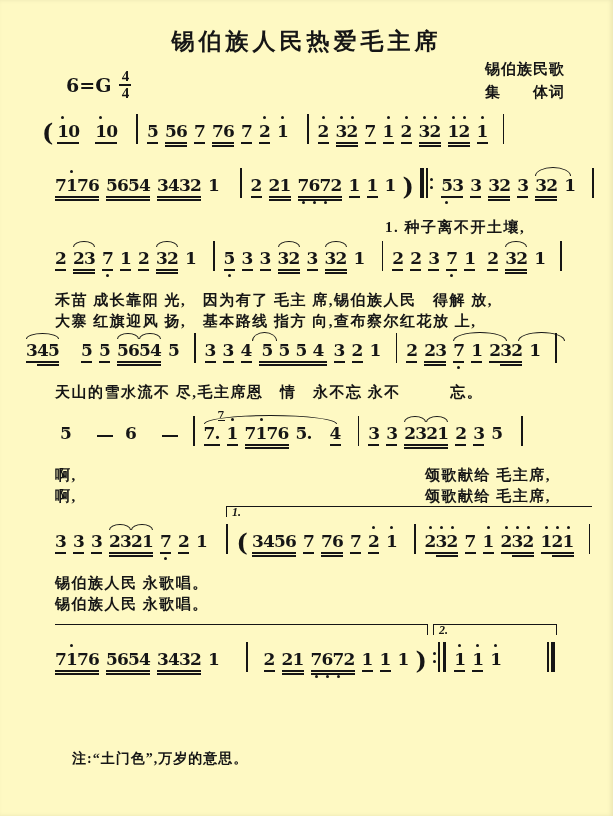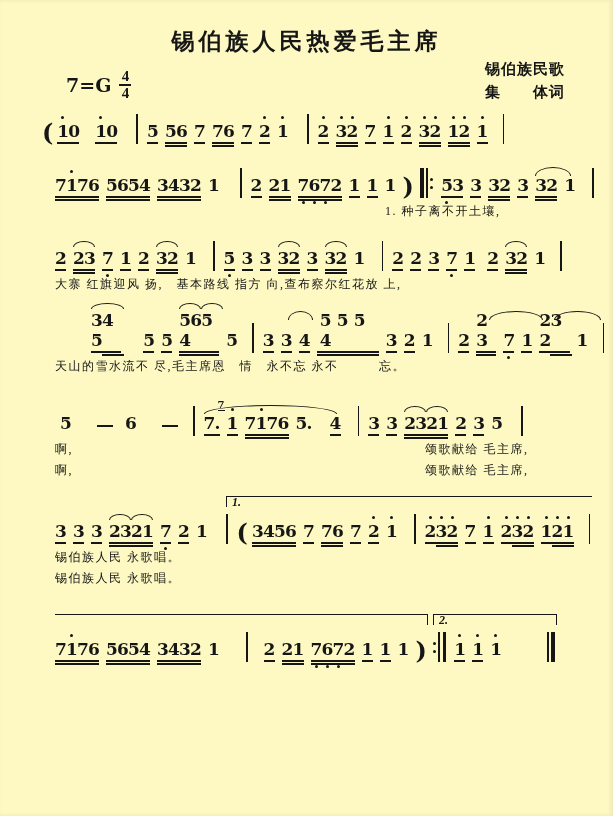--- a/index.html
+++ b/index.html
@@ -37,36 +37,36 @@
   .rgrp{display:flex;align-items:center;gap:2.5px;margin:0 8px 4px 2px;}
   .bthick{width:3.6px;height:30px;background:#161616;}
   .bthin{width:1.6px;height:30px;background:#161616;}
   .rdots{display:flex;flex-direction:column;gap:5px;}
   .rdots i{width:3px;height:3px;border-radius:50%;background:#161616;}
   .volta{position:absolute;top:-16px;height:10px;border-top:1.6px solid #161616;}
   .volta.tl{border-left:1.6px solid #161616;}
   .volta.tr{border-right:1.6px solid #161616;}
   .vlabel{position:absolute;left:5px;top:-2px;font-size:12px;font-weight:bold;font-style:italic;}
   .lyrow{position:relative;height:21px;}
-  .lyr{position:absolute;top:1px;font-size:12px;font-weight:normal;letter-spacing:1.5px;white-space:pre;}
+  .lyr{position:absolute;top:16px;font-size:15px;font-weight:bold;letter-spacing:1.5px;white-space:pre;}
   .footnote{position:absolute;left:72px;top:750px;font-size:14px;font-weight:bold;letter-spacing:1px;}
 </style>
 </head>
 <body>
 
 <div class="page">
   <h1 class="title">锡伯族人民热爱毛主席</h1>
 
   <div class="credits">
     <div>锡伯族民歌</div>
     <div>集　　体词</div>
   </div>
 
   <div class="keysig">
-    <span class="keyname">7=G</span>
+    <span class="keyname">6=G</span>
     <span class="ts">
       <span>4</span>
       <span class="tsbar"></span>
       <span>4</span>
     </span>
   </div>
 
   <div id="score">
       <div class="line" style="margin-top: 0px;">
         <div class="notes" style="padding-left: 42px;">
@@ -150,25 +150,28 @@
           <span class="tok"><span class="ch">2</span><i class="ul l1"></i></span>
           <span class="tok"><span class="ch">3</span><i class="ul l1"></i></span>
           <span class="tok"><span class="ch">7<i class="dl"></i></span><i class="ul l1"></i></span>
           <span class="tok" style="margin-right: 12px;"><span class="ch">1</span><i class="ul l1"></i></span>
           <span class="tok"><span class="ch">2</span><i class="ul l1"></i></span>
           <span class="tok"><span class="tsl" style="left: 0px; width: 20px;"></span><span class="ch">3</span><span class="ch">2</span><i class="ul l1"></i><i class="ul l2"></i></span>
           <span class="tok" style="margin-right: 12px;"><span class="ch">1</span></span>
           <i class="bar"></i>
         </div>
         <div class="lyrow">
+          <span class="lyr" style="left: 55px;">禾苗 成长靠阳 光,　因为有了 毛主 席,锡伯族人民　得解 放,</span>
+        </div>
+        <div class="lyrow">
           <span class="lyr" style="left: 55px;">大寨 红旗迎风 扬,　基本路线 指方 向,查布察尔红花放 上,</span>
         </div>
       </div>
       <div class="line" style="margin-top: 14px;">
-        <div class="notes" style="padding-left: 55px; margin-left: 36px;">
+        <div class="notes" style="padding-left: 26px;">
           <span class="tok" style="margin-right: 22px;"><span class="tsl" style="left: 0px; width: 31px;"></span><span class="ch">3</span><span class="ch">4</span><span class="ch">5</span><i class="ul l1"></i><i class="ul l2" style="left: 11px; right: auto; width: 22px;"></i></span>
           <span class="tok"><span class="ch">5</span><i class="ul l1"></i></span>
           <span class="tok"><span class="ch">5</span><i class="ul l1"></i></span>
           <span class="tok"><span class="tsl" style="left: 0px; width: 20px;"></span><span class="tsl" style="left: 22px; width: 20px;"></span><span class="ch">5</span><span class="ch">6</span><span class="ch">5</span><span class="ch">4</span><i class="ul l1"></i><i class="ul l2"></i></span>
           <span class="tok" style="margin-right: 12px;"><span class="ch">5</span></span>
           <i class="bar"></i>
           <span class="tok"><span class="ch">3</span><i class="ul l1"></i></span>
           <span class="tok"><span class="ch">3</span><i class="ul l1"></i></span>
           <span class="tok"><span class="ch">4</span><i class="ul l1"></i></span>
           <span class="tok sp"><span class="ch">5</span><span class="ch">5</span><span class="ch">5</span><span class="ch">4</span><i class="ul l1"></i><i class="ul l2"></i></span>
@@ -287,13 +290,14 @@
             <i class="bthick"></i>
           </span>
           <div class="volta tr" style="left: 55px; width: 372px;"></div>
           <div class="volta tl tr" style="left: 433px; width: 122px;">
             <span class="vlabel">2.</span>
           </div>
         </div>
       </div>
     </div>
 
+  <div class="footnote">注:“土门色”,万岁的意思。</div>
 </div>
 
 </body></html>

